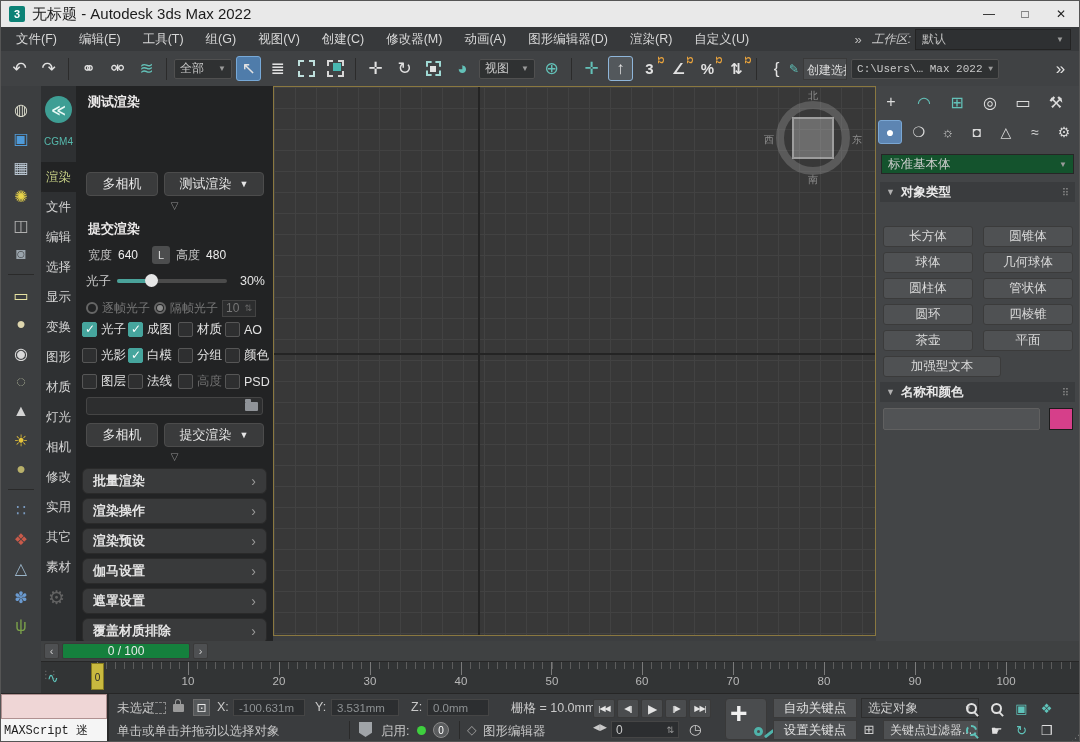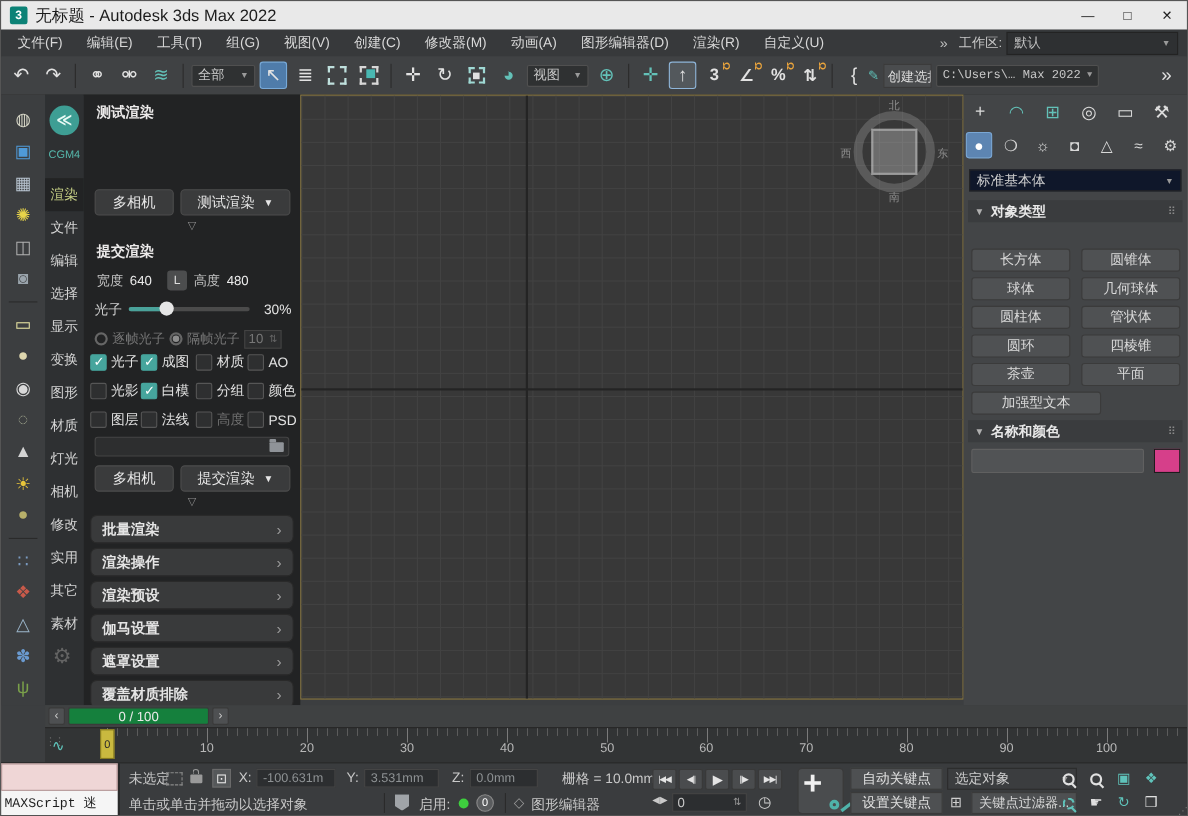--- a/index.html
+++ b/index.html
@@ -13,21 +13,21 @@
   .app-logo{width:16px;height:16px;background:#0c8276;color:#fff;border-radius:2px;font-weight:bold;
             font-size:11px;display:flex;align-items:center;justify-content:center;margin-right:7px;}
   .title-text{font-size:15px;}
   .win-btns{margin-left:auto;display:flex;height:26px;}
   .win-btn{width:36px;height:26px;display:flex;align-items:center;justify-content:center;color:#222;font-size:12px;}
   
   .menubar{position:absolute;left:0;top:26px;right:0;height:24px;background:#37393b;display:flex;
            align-items:center;padding-left:4px;border-bottom:1px solid #2c2c2c;}
   .menu-item{padding:0 11px;line-height:24px;font-size:12.5px;color:#d8d8d8;}
   .mb-overflow{color:#bbb;margin-left:auto;padding:0 6px;font-size:13px;}
-  .ws-label{color:#c8c8c8;margin:0 4px;}
+  .ws-label{color:#c8c8c8;margin:0 4px;font-style:italic;}
   .ws-dd{width:142px;height:19px;background:#2e3032;border:1px solid #232323;display:flex;align-items:center;
          padding:0 6px;color:#c0c0c0;margin-right:8px;}
   .caret{margin-left:auto;font-size:8px;color:#9a9a9a;}
   
   .toolbar{position:absolute;left:0;top:50px;right:0;height:35px;background:#404244;display:flex;
            align-items:center;gap:4px;padding:0 6px;border-bottom:1px solid #2e2e2e;}
   .tico{width:25px;height:25px;display:flex;align-items:center;justify-content:center;font-size:17px;
         color:#e2e2e2;position:relative;flex:0 0 auto;}
   .tico.teal{color:#63c1b8;}
   .tico.sel{background:#4f7caa;border:1px solid #77a9d8;border-radius:3px;box-sizing:border-box;}
@@ -116,21 +116,21 @@
   .cdir{position:absolute;font-size:10px;color:rgba(210,210,210,.55);}
   .cn{left:24px;top:-20px;}.cs{left:24px;bottom:-20px;}.cw{left:-20px;top:24px;}.ce{right:-20px;top:24px;}
   
   .cmd{position:absolute;left:875px;top:85px;width:205px;height:555px;background:#434547;}
   .cmd-row1{position:absolute;left:2px;top:4px;display:flex;gap:7px;}
   .cico{width:26px;height:24px;display:flex;align-items:center;justify-content:center;font-size:16px;color:#dcdcdc;}
   .cico.teal{color:#63c1b8;}
   .cmd-row2{position:absolute;left:2px;top:34px;display:flex;gap:5px;}
   .cico2{width:24px;height:24px;display:flex;align-items:center;justify-content:center;font-size:14px;color:#d8d8d8;}
   .cico2.sel{background:#5d85b2;border:1px solid #7aa7d4;border-radius:3px;box-sizing:border-box;color:#fff;}
-  .cmd-dd{position:absolute;left:5px;top:68px;width:193px;height:20px;background:#0f172a;border:1px solid #262626;
+  .cmd-dd{position:absolute;left:5px;top:68px;width:193px;height:20px;background:#14532d;border:1px solid #262626;
           display:flex;align-items:center;padding:0 6px;color:#cfcfcf;font-size:12.5px;box-sizing:border-box;}
   .rhead{position:absolute;left:4px;width:195px;height:20px;background:#3a3c3e;display:flex;align-items:center;
          padding:0 6px;font-weight:bold;color:#e8e8e8;font-size:12.5px;box-sizing:border-box;}
   .rhead .tri{color:#b0b0b0;font-size:9px;margin-right:6px;font-weight:normal;}
   .rhead .dots{margin-left:auto;color:#8a8a8a;font-weight:normal;font-size:10px;}
   .autogrid{position:absolute;left:0;width:205px;display:flex;align-items:center;justify-content:center;
             gap:6px;color:#8f8f8f;}
   .objgrid{position:absolute;left:7px;top:140px;display:grid;grid-template-columns:90px 90px;gap:5px 10px;}
   .obtn{height:21px;background:#4f5153;border:1px solid #3b3b3b;border-radius:3px;display:flex;align-items:center;
         justify-content:center;color:#dadada;font-size:12.5px;box-sizing:border-box;}

